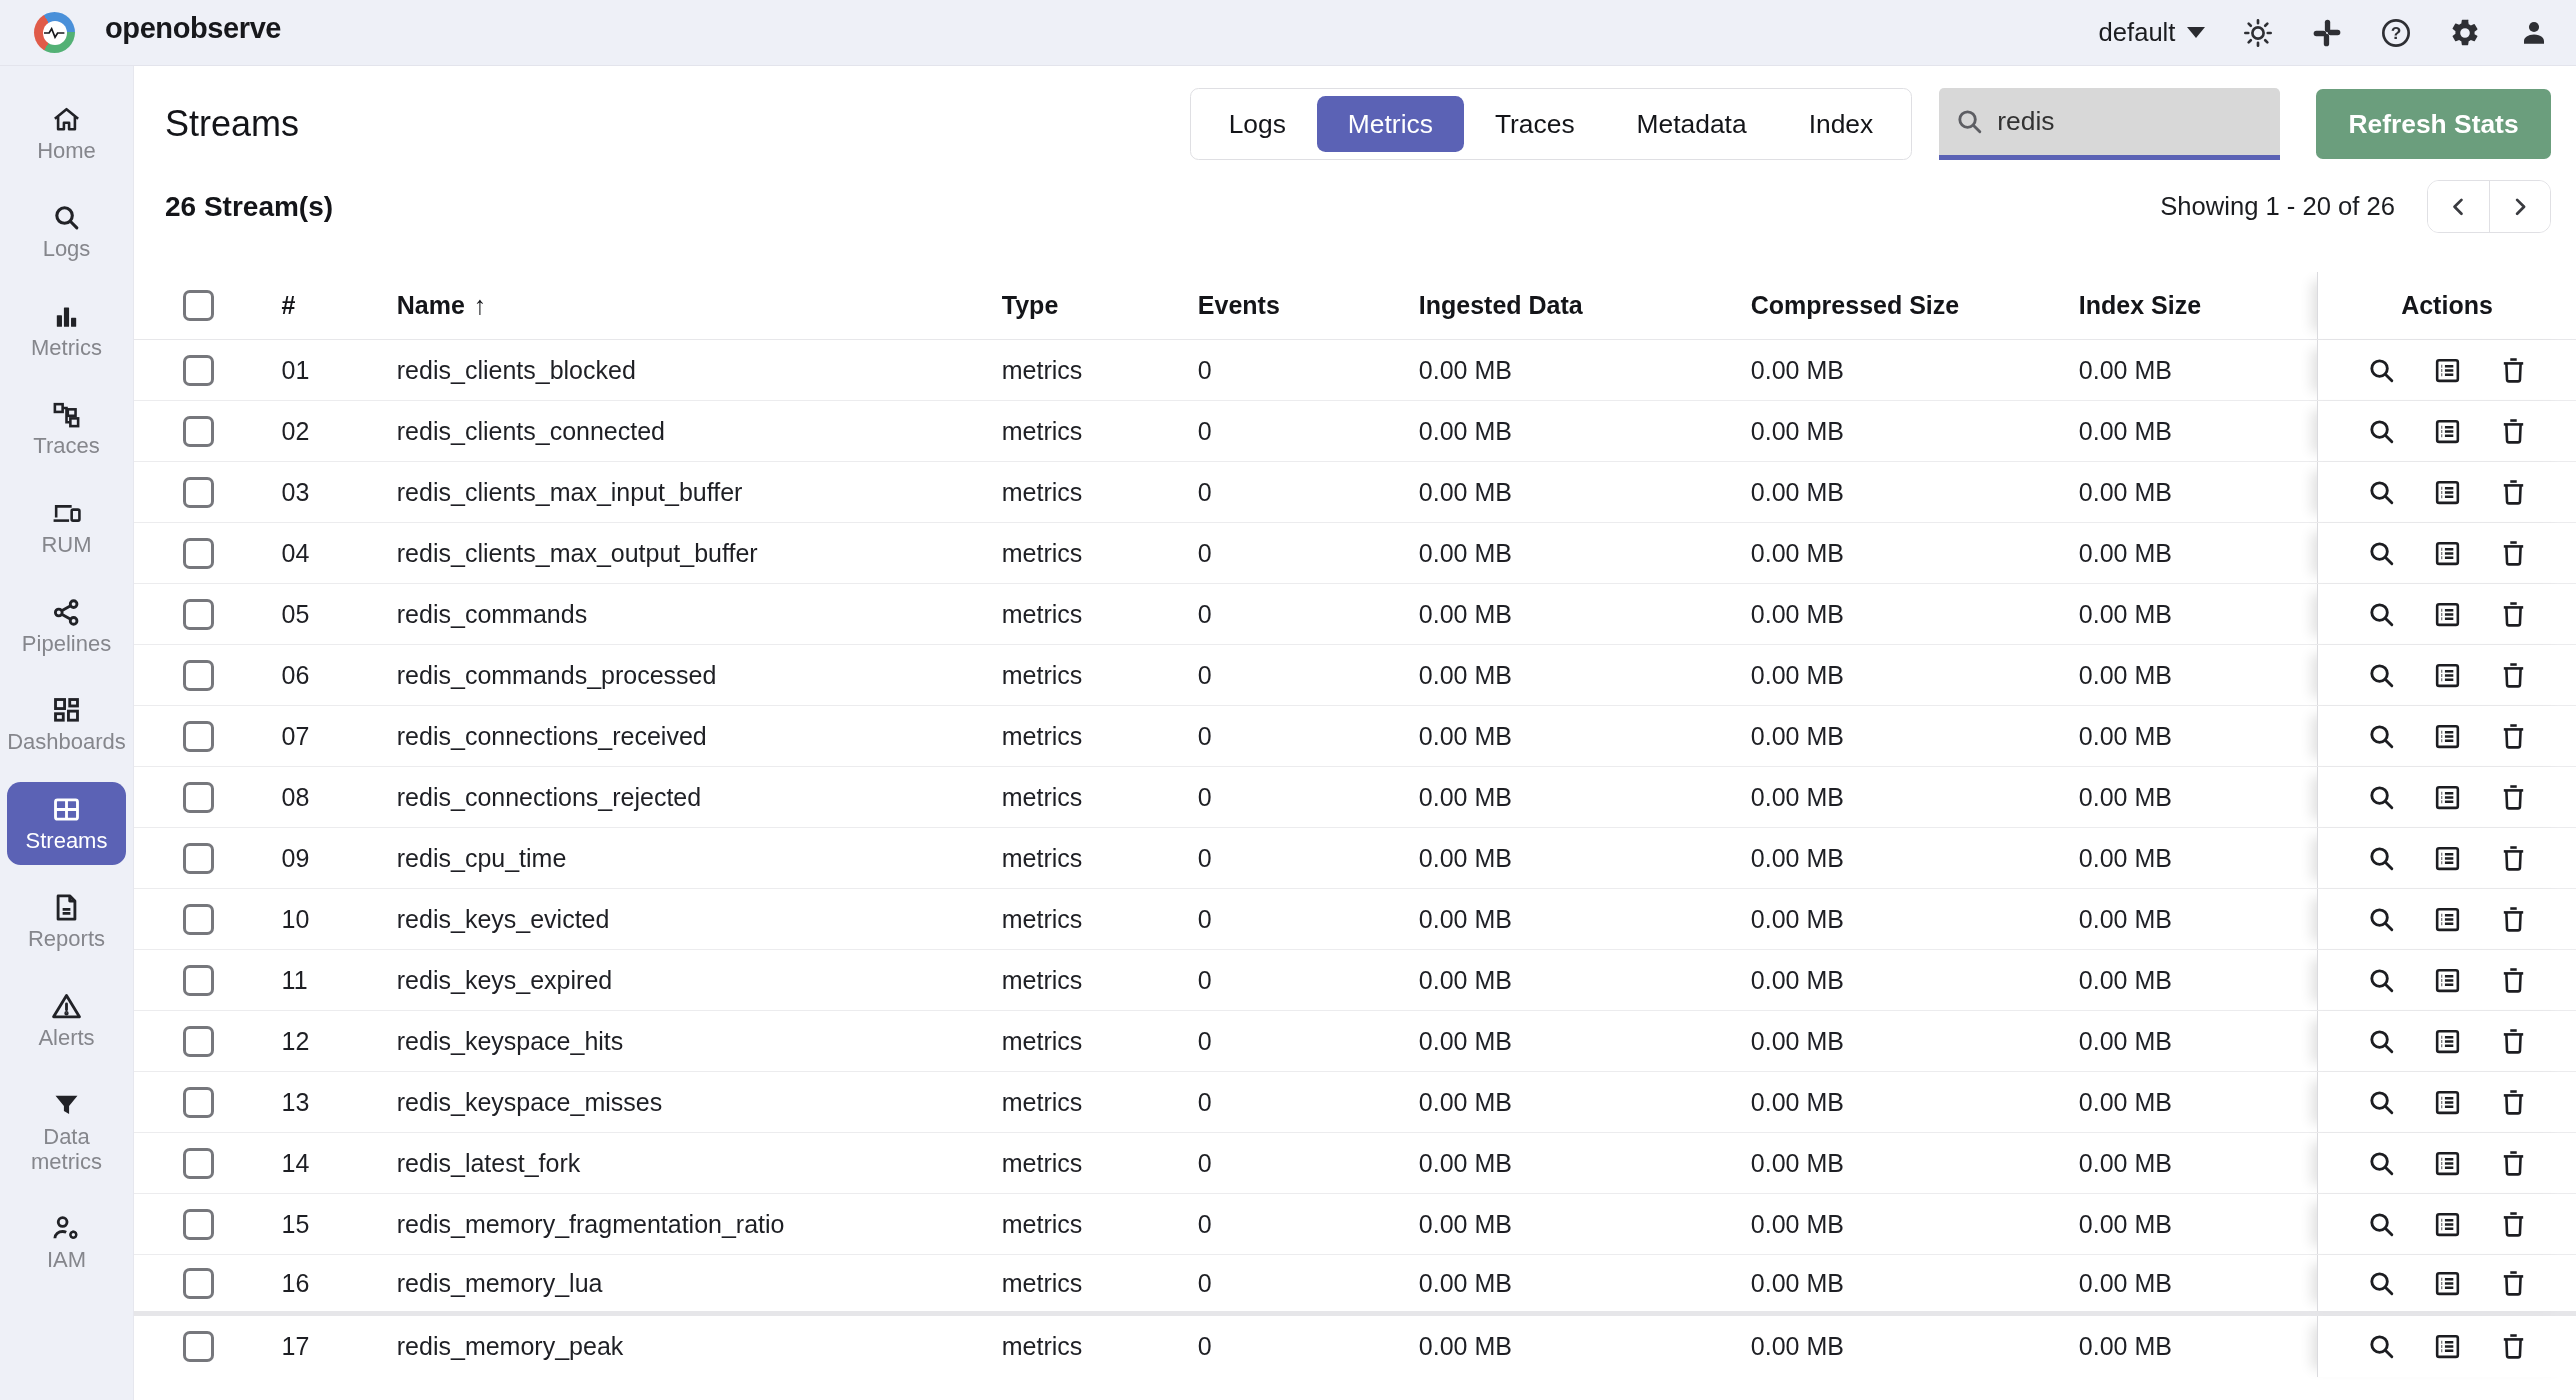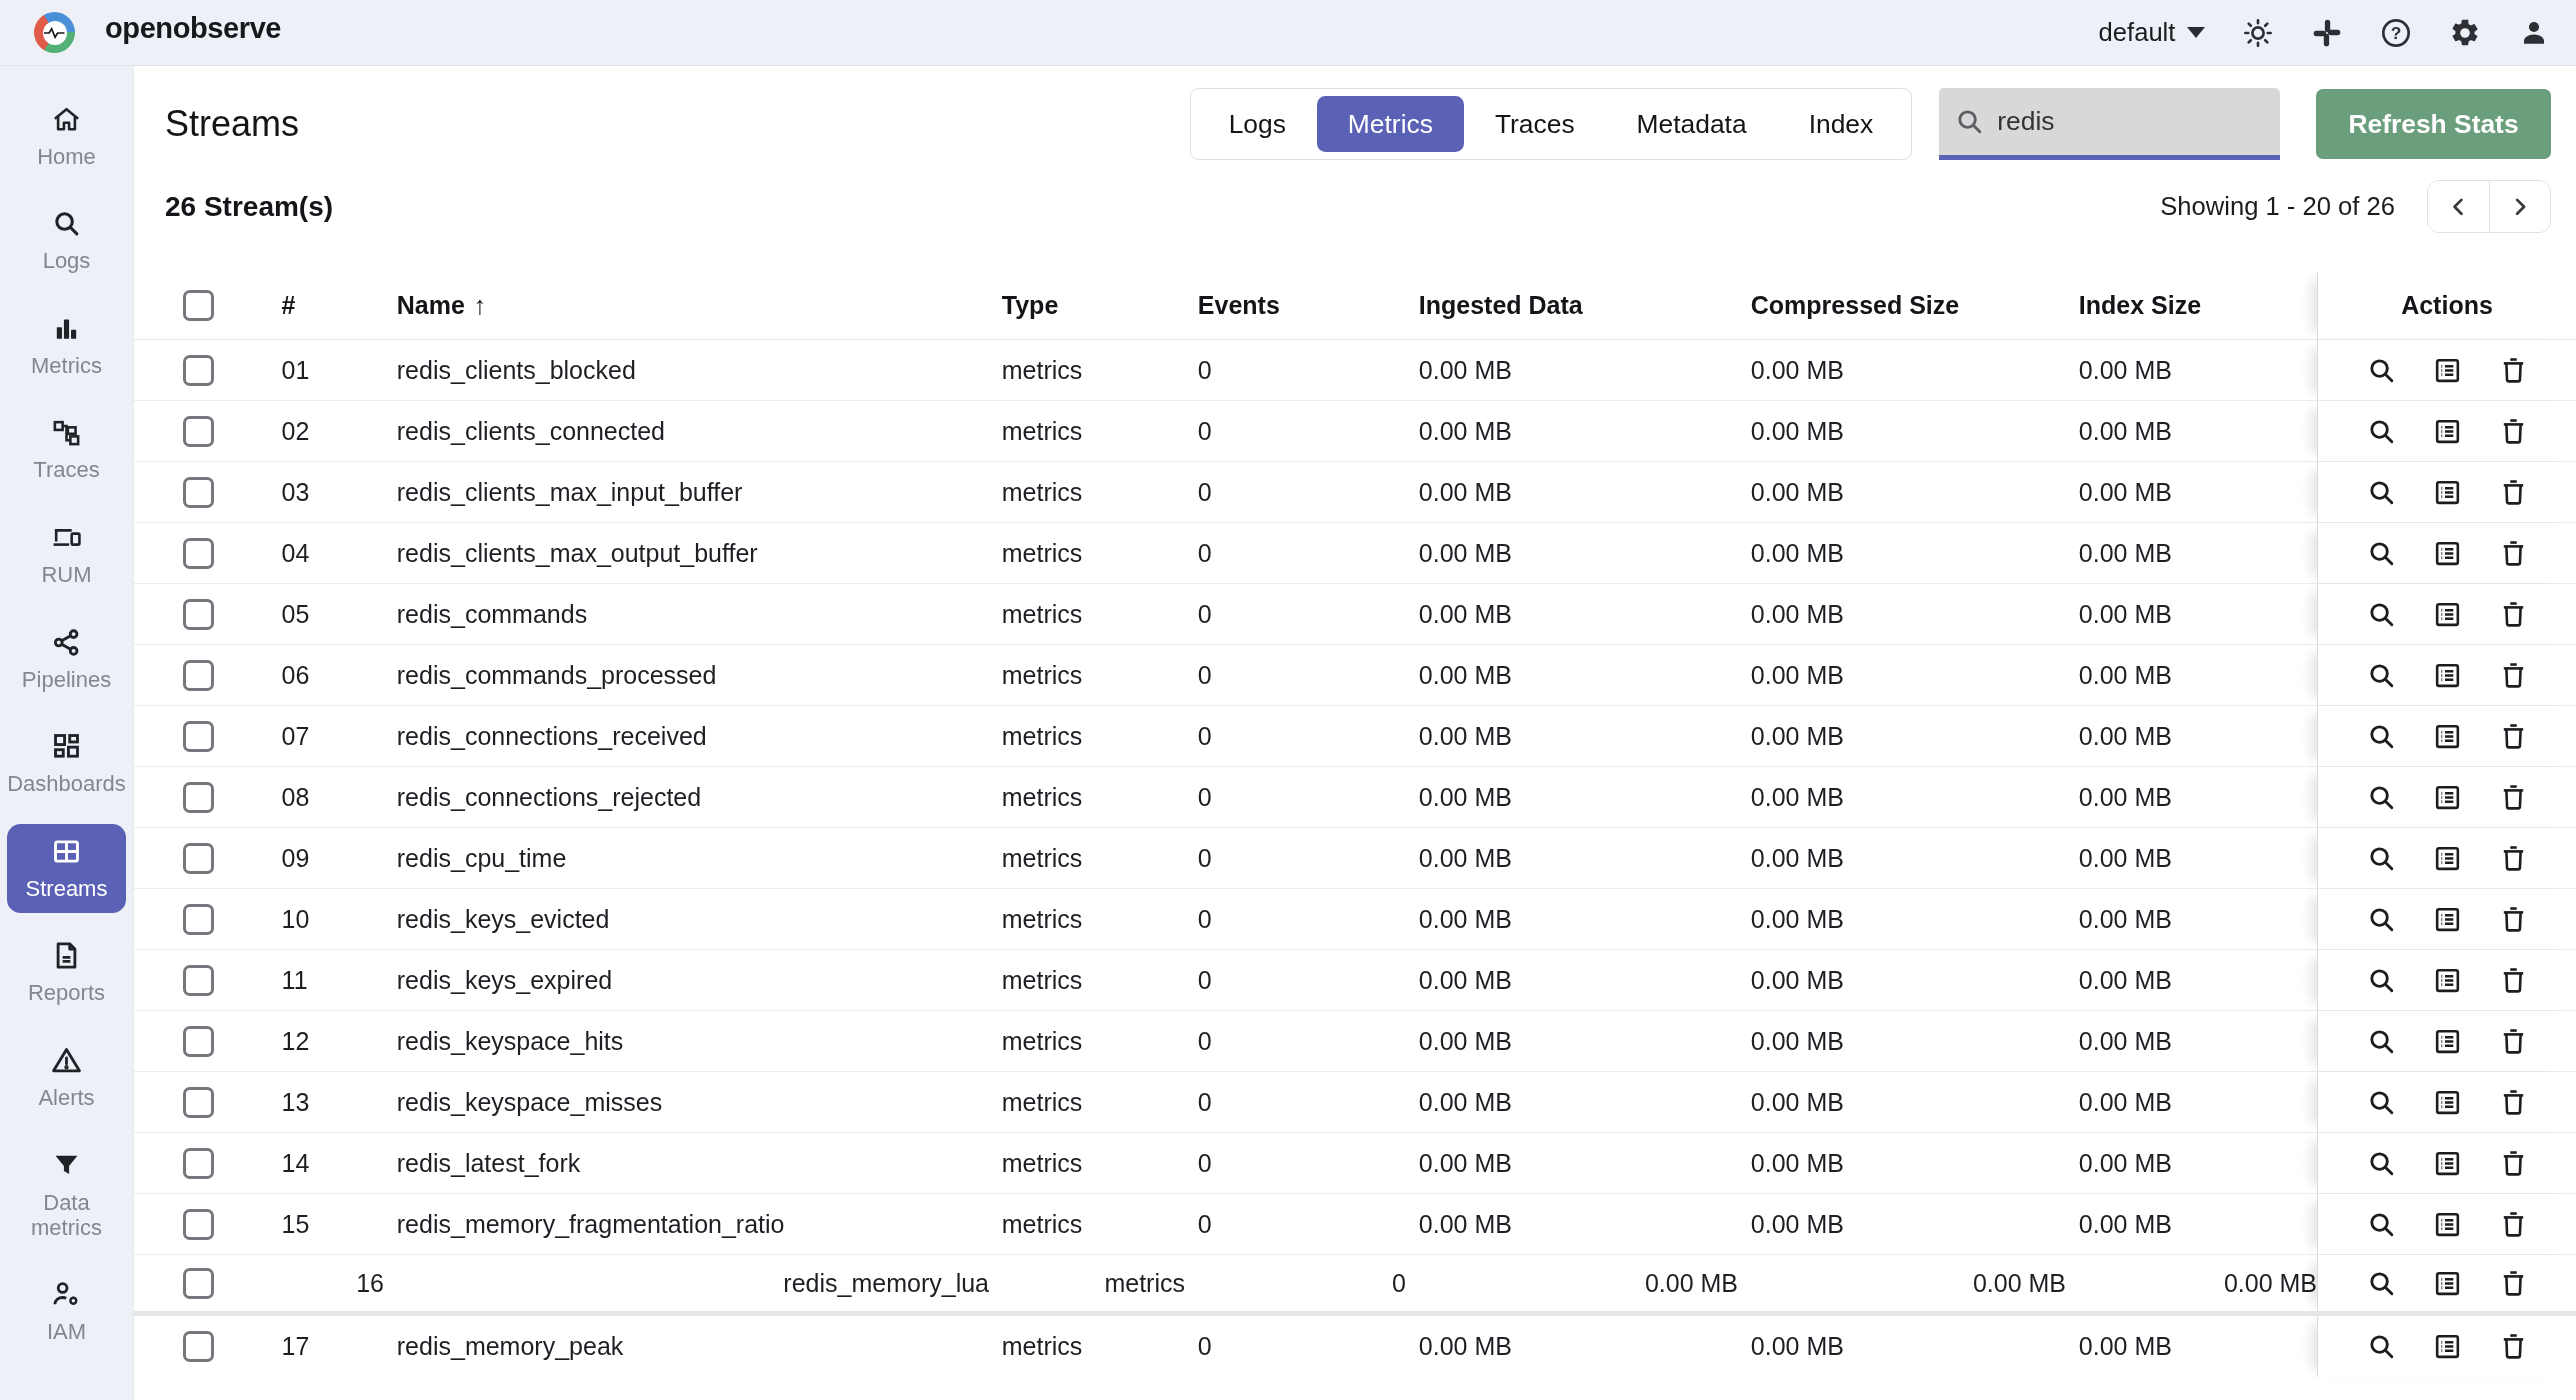--- a/index.html
+++ b/index.html
@@ -22,21 +22,21 @@
   .topbar-right { margin-left:auto; display:flex; align-items:center; gap:37px; }
   .org-select { display:flex; align-items:center; gap:12px; font-size:25.6px; color:#1b1c20; cursor:pointer; }
   .caret-down { width:0; height:0; border-left:9.4px solid transparent; border-right:9.4px solid transparent;
     border-top:11px solid #2a2b30; }
   .top-icon { width:32px; height:32px; color:#2e2f34; display:flex; align-items:center; justify-content:center; cursor:pointer; }
   .top-icon svg { width:32px; height:32px; }
 
   
   .sidebar { background:#eef0f7; border-right:1.7px solid #e6e7ee; padding-top:25.6px;
     display:flex; flex-direction:column; align-items:stretch; overflow:hidden; }
-  .nav-item { display:flex; flex-direction:column; align-items:center; gap:9px;
+  .nav-item { display:flex; flex-direction:column; align-items:center; gap:3px;
     padding:12px 3.4px; margin:0 6.8px 15.3px 6.8px; border-radius:13.6px; cursor:pointer; }
   .nav-item .nico { width:31px; height:31px; color:#212227; }
   .nav-item .nico svg { width:31px; height:31px; }
   .nav-label { font-size:22px; color:#85868c; text-align:center; line-height:1.15; }
   .nav-item.active { background:#5b62b5; }
   .nav-item.active .nico { color:#ffffff; }
   .nav-item.active .nav-label { color:#ffffff; }
 
   
   .main { background:#ffffff; overflow:hidden; display:flex; flex-direction:column; }
@@ -64,21 +64,21 @@
     align-items:center; justify-content:center; cursor:pointer; color:#3a3b40; }
   .pager button + button { border-left:1.7px solid #e0e0e4; }
   .pager svg { width:25.6px; height:25.6px; }
 
   
   .table { margin-top:39px; flex:1; overflow:hidden; }
   .thead, .trow { display:grid;
     grid-template-columns:122px 128px 605px 196px 221px 332px 328px 251px 259px; align-items:center; }
   .thead { height:68px; border-bottom:1.7px solid #e7e7ea; font-weight:700; font-size:25px; color:#141519; }
   .trow { height:61px; border-bottom:1.7px solid #ececee; font-size:25px; color:#1e1f24; }
-  .trow:nth-child(16) { border-bottom:5.1px solid #e6e6e9;text-align:right; }
+  .trow:nth-child(16) { border-bottom:5.1px solid #e6e6e9; }
   .trow:last-child { border-bottom:none; }
   .cell { padding-left:12.8px; white-space:nowrap; overflow:hidden; }
   .c-check { display:flex; justify-content:flex-start; padding-left:49px; }
   .c-num { padding-left:25.6px; }
   .c-actions { height:100%; display:flex; align-items:center; justify-content:center; gap:34px;
     border-left:1.7px solid #dadade; background:#fff; padding-left:0;
     box-shadow:-13.6px 0 12px -8.5px rgba(0,0,0,0.12); }
   .thead .c-actions { font-weight:700; }
   .checkbox { width:31px; height:31px; border:3.4px solid #76777c; border-radius:6.8px; background:#fff;
     display:inline-block; cursor:pointer; }

